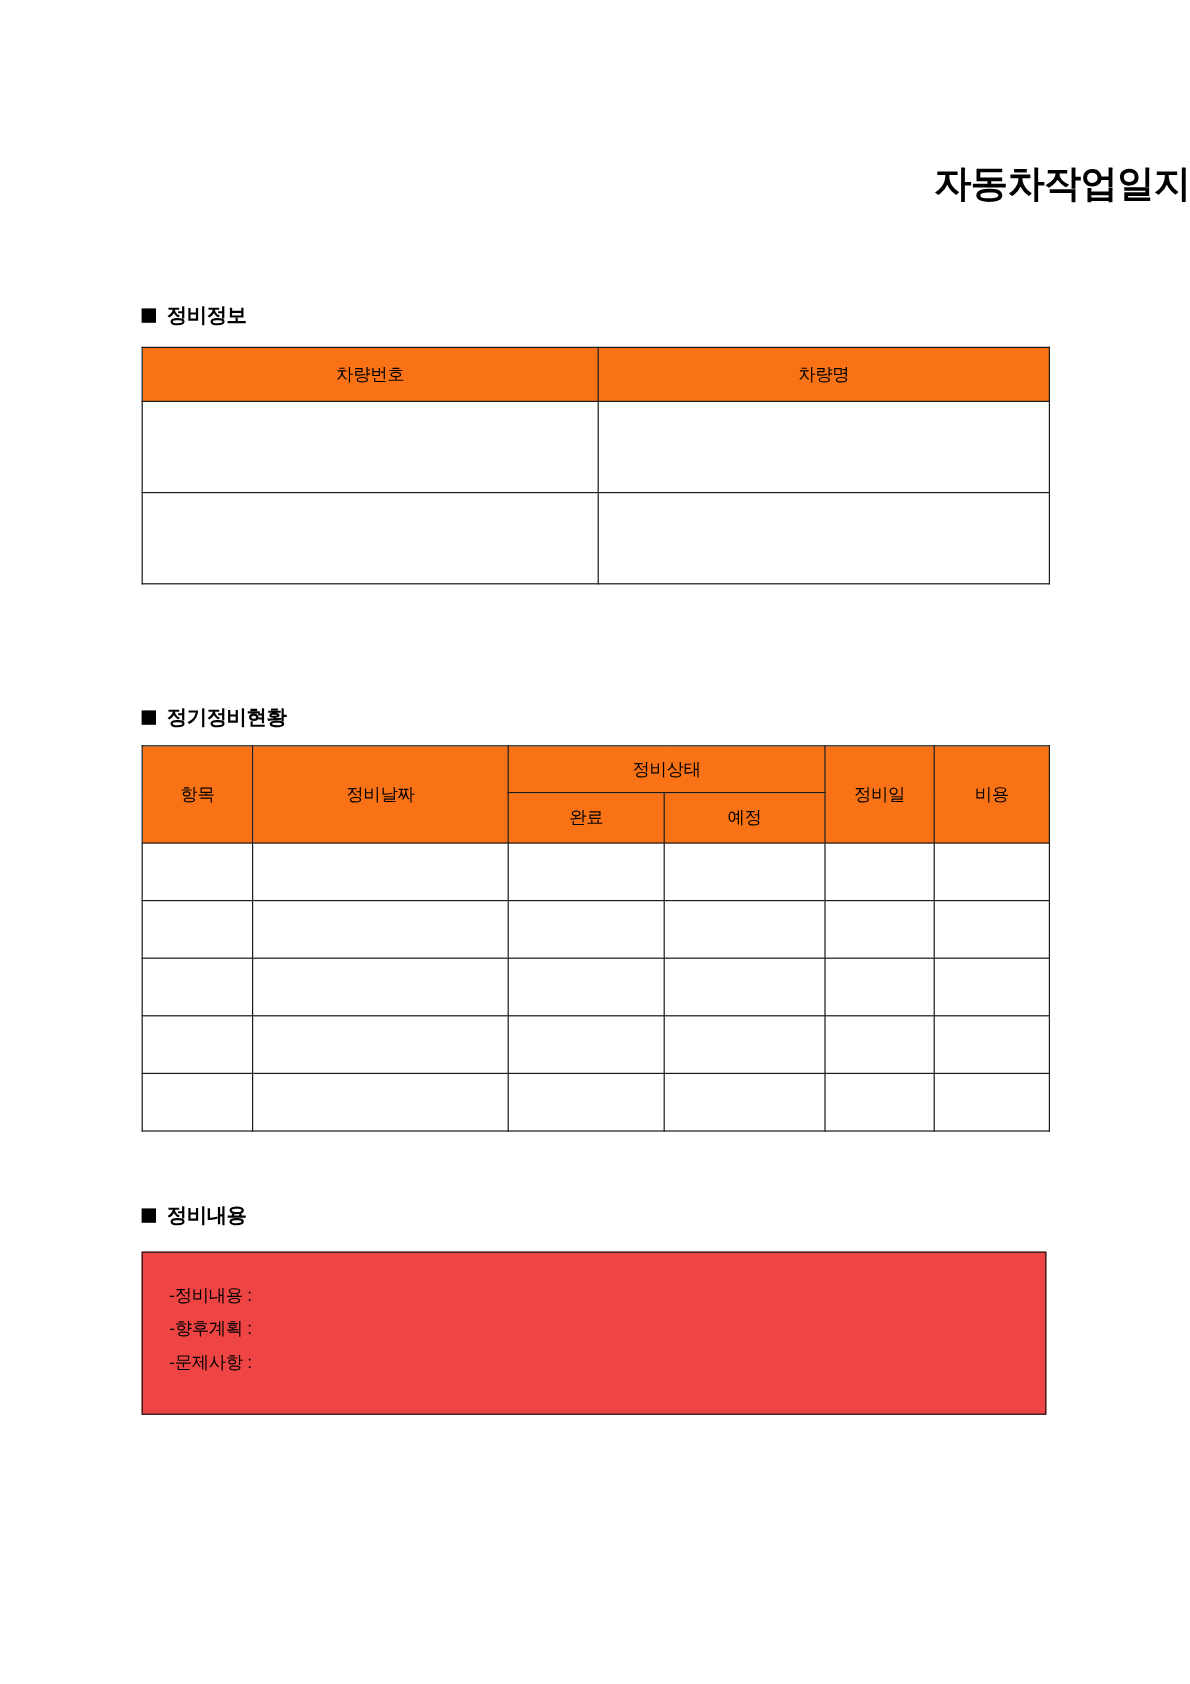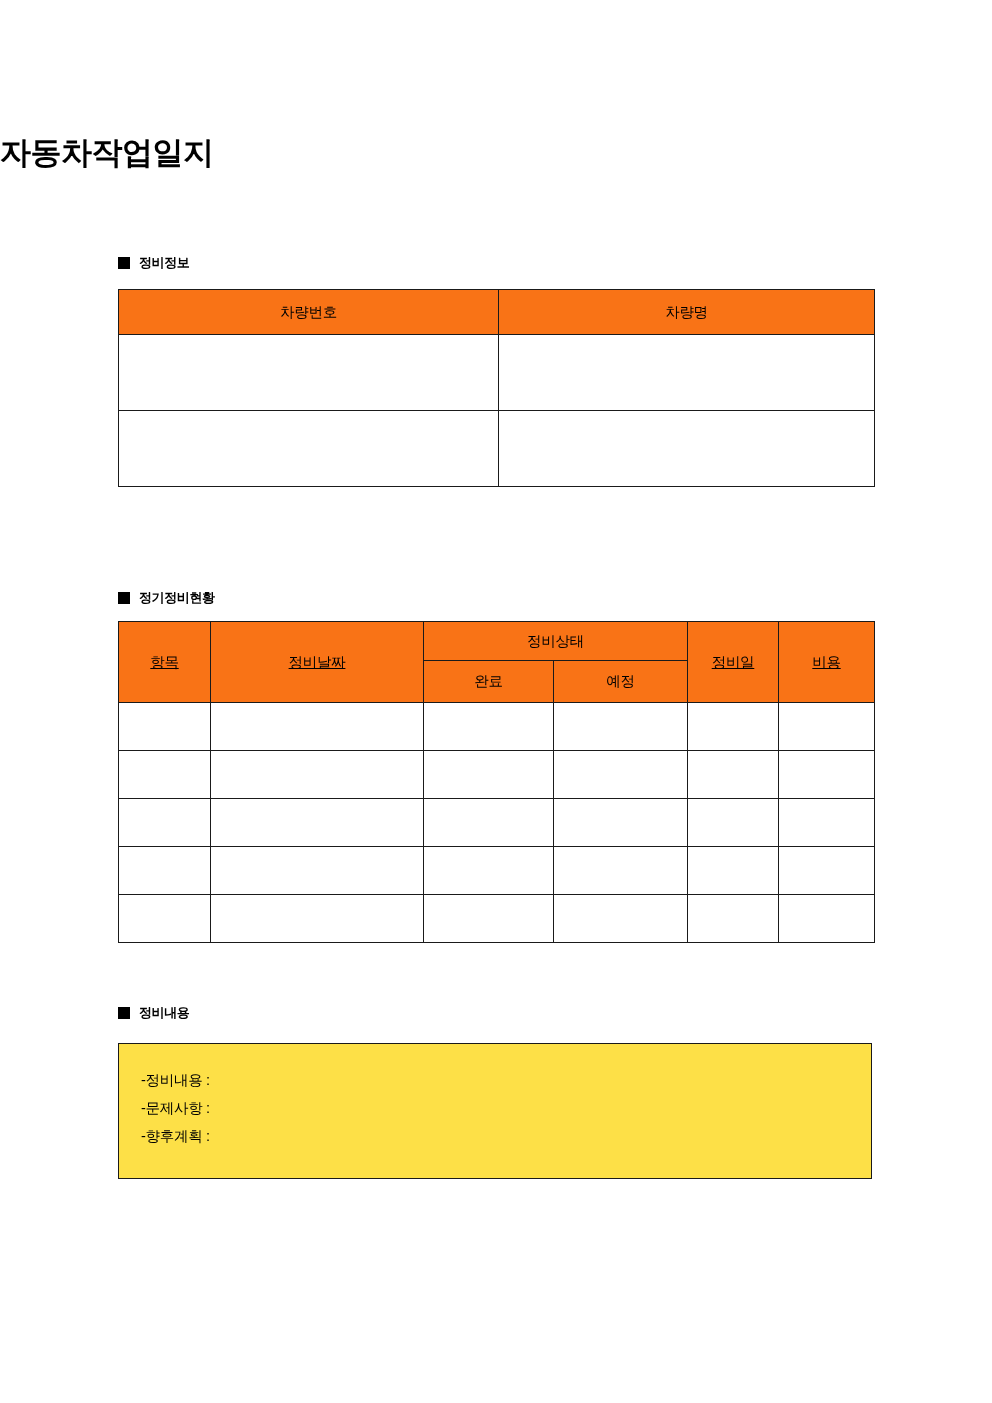--- a/index.html
+++ b/index.html
@@ -21,35 +21,35 @@
     width: 992px;
     height: 1403px;
   }
 
   
   .doc-title {
     position: absolute;
     left: 0;
     top: 133px;
     width: 992px;
-    text-align: left;
+    text-align: right;
     font-size: 31px;
     font-weight: bold;
     letter-spacing: -0.5px;
     line-height: 40px;
   }
 
   
   .section-heading {
     position: absolute;
     left: 118px;
     display: flex;
     align-items: center;
     gap: 9px;
-    font-size: 13px;
+    font-size: 17px;
     font-weight: bold;
     letter-spacing: -0.4px;
     line-height: 22px;
     white-space: nowrap;
   }
   .bullet-square {
     display: inline-block;
     width: 12px;
     height: 12px;
     background: #000000;
@@ -94,32 +94,32 @@
   #table-maint-info .blank-cell { height: 75px; }
 
   
   #table-regular-maint {
     left: 118px;
     top: 621px;
     width: 756px;
   }
   #table-regular-maint .grp-hdr { height: 38px; margin-top: 19px; }
   #table-regular-maint .sub-hdr { height: 41px; }
-  #table-regular-maint .tall-hdr { height: 79px; text-decoration: underline; }
+  #table-regular-maint .tall-hdr { height: 79px; }
   #table-regular-maint .data-cell { height: 47px; }
 
   
   #inspection-box {
     position: absolute;
     left: 118px;
     top: 1043px;
     width: 754px;
     height: 136px;
     border: 1.2px solid #1a1a1a;
-    background: #fde047;
+    background: #ef4444;
     box-sizing: border-box;
     padding: 22px 0 0 22px;
   }
   .inspection-line {
     font-size: 14.5px;
     line-height: 28px;
     letter-spacing: -0.3px;
     white-space: nowrap;
   }
 </style>
@@ -227,17 +227,17 @@
     </tbody>
   </table>
 
   <div class="section-heading" id="heading-inspection">
     <span class="bullet-square"></span>
     <span>정비내용</span>
   </div>
 
   <div id="inspection-box">
     <div class="inspection-line">-정비내용 :</div>
+    <div class="inspection-line">-향후계획 :</div>
     <div class="inspection-line">-문제사항 :</div>
-    <div class="inspection-line">-향후계획 :</div>
   </div>
 
 </div>
 
 </body></html>

